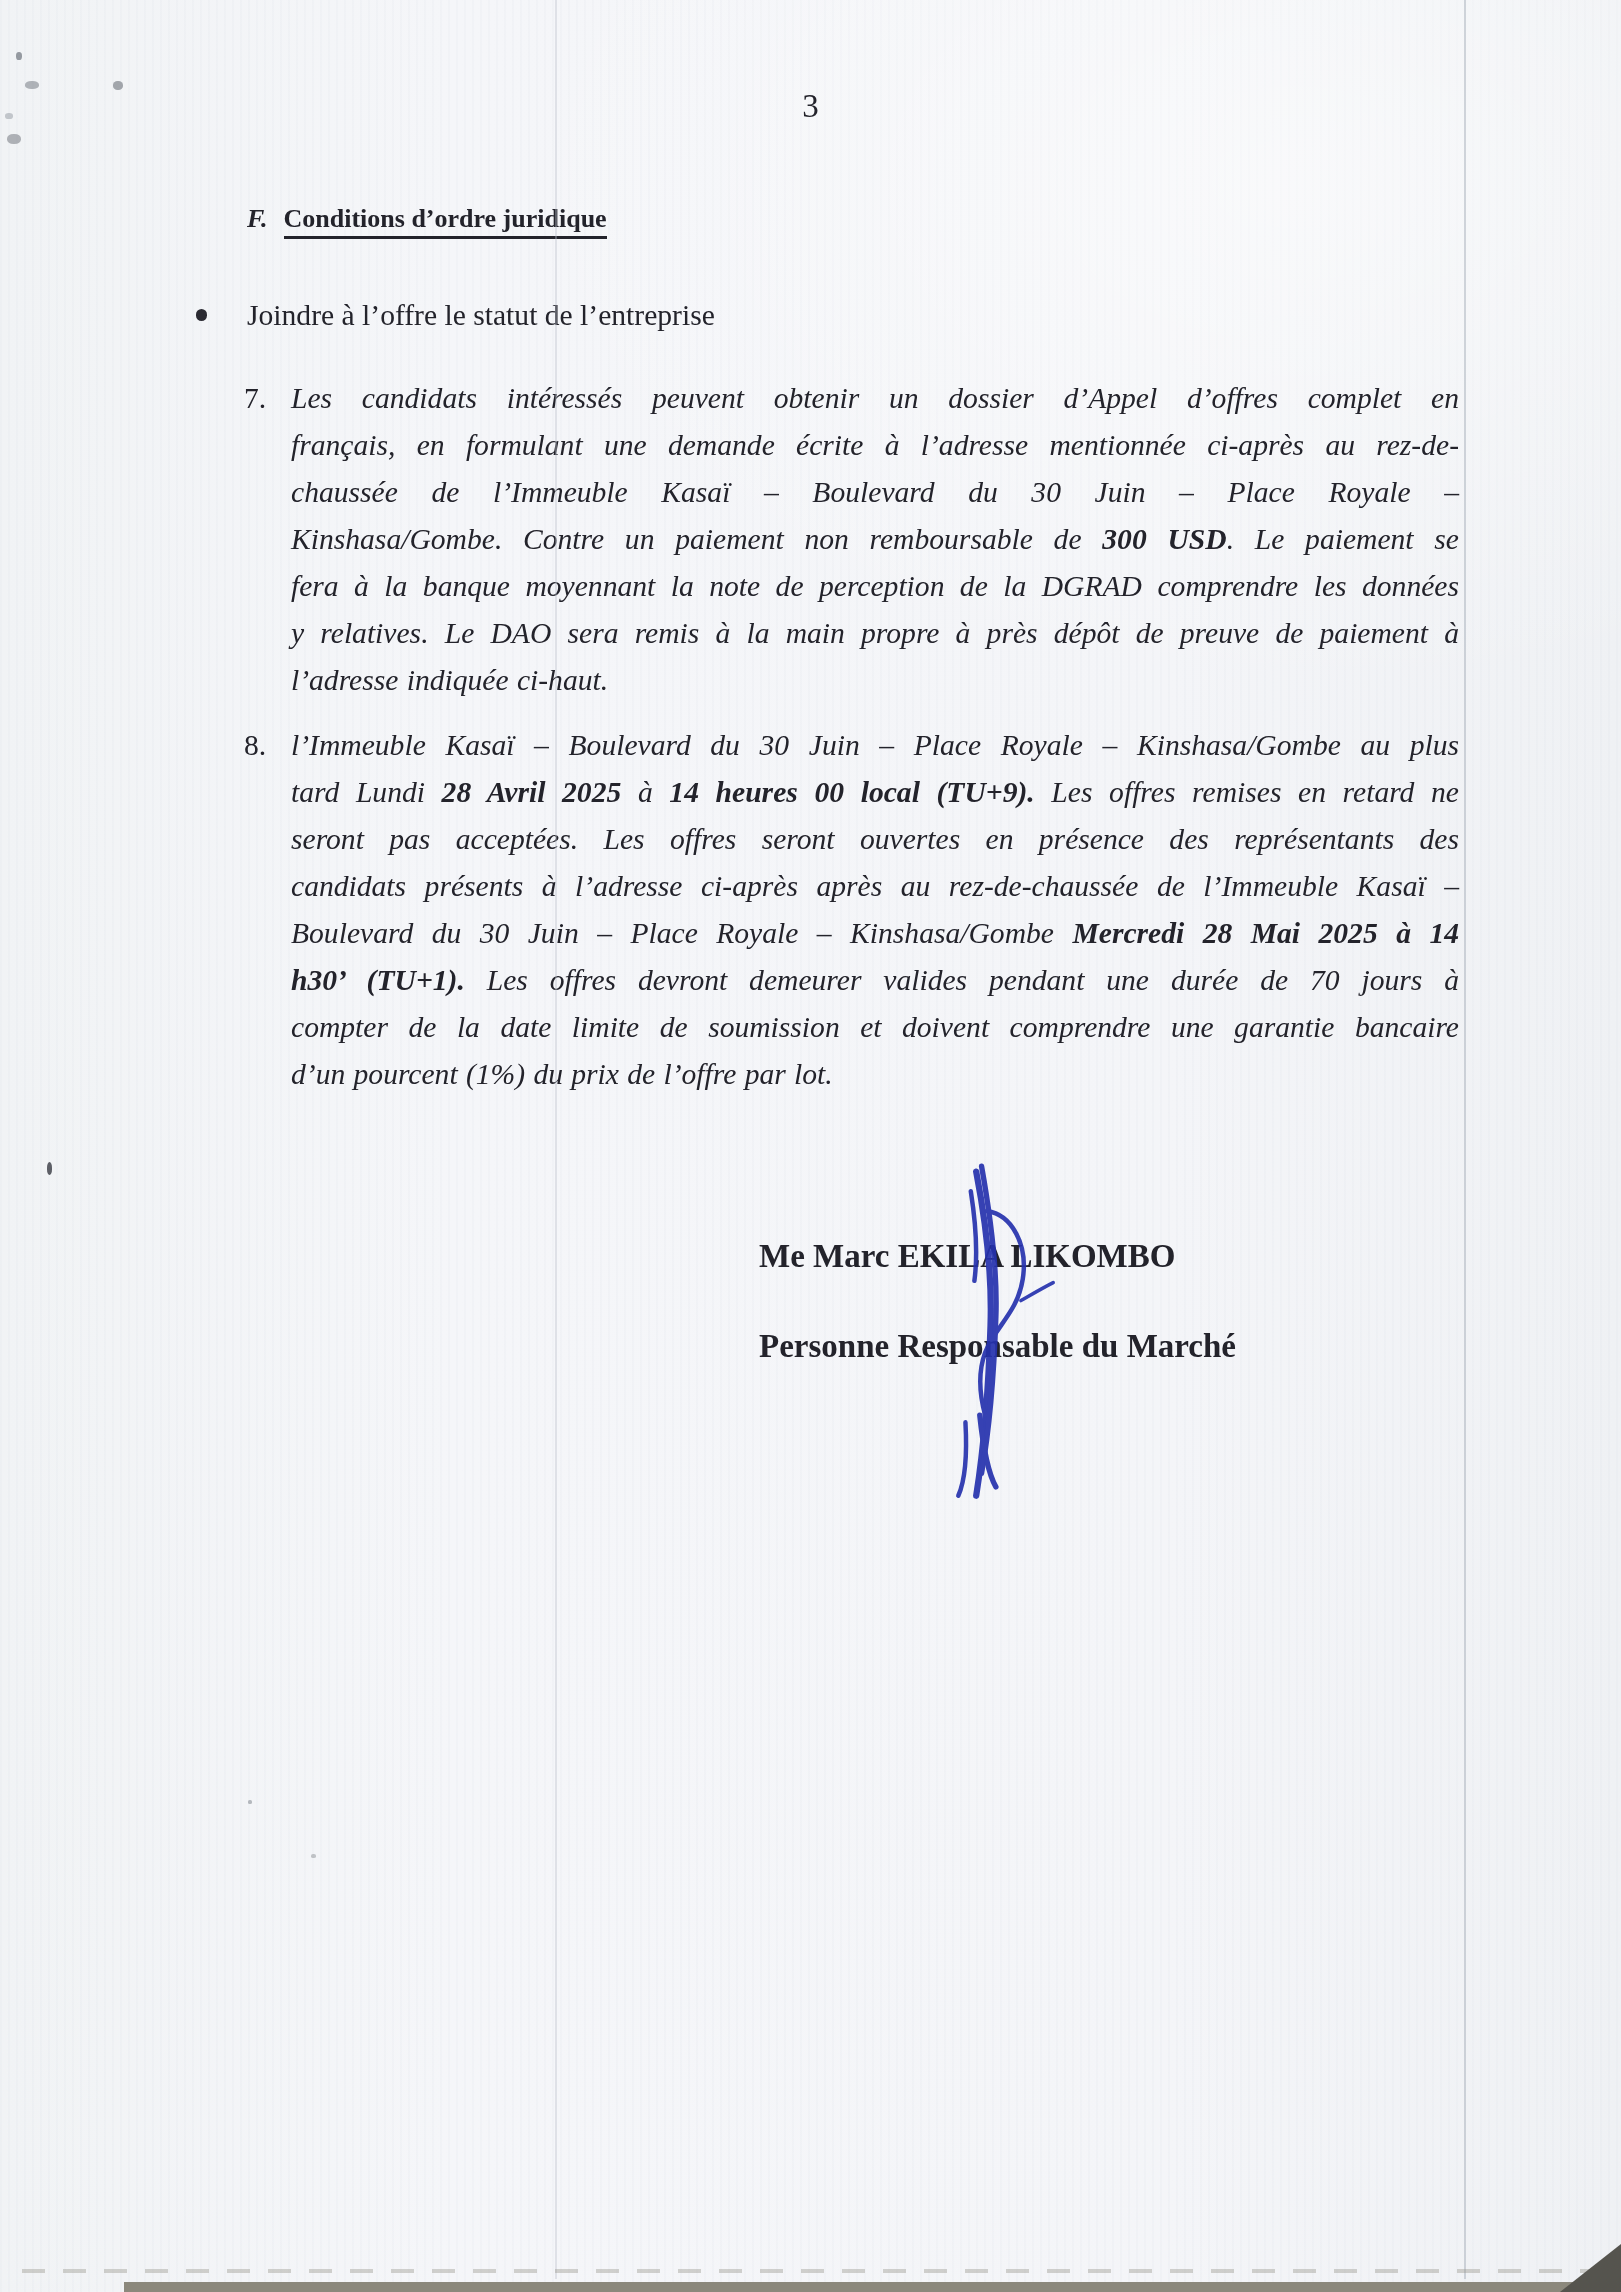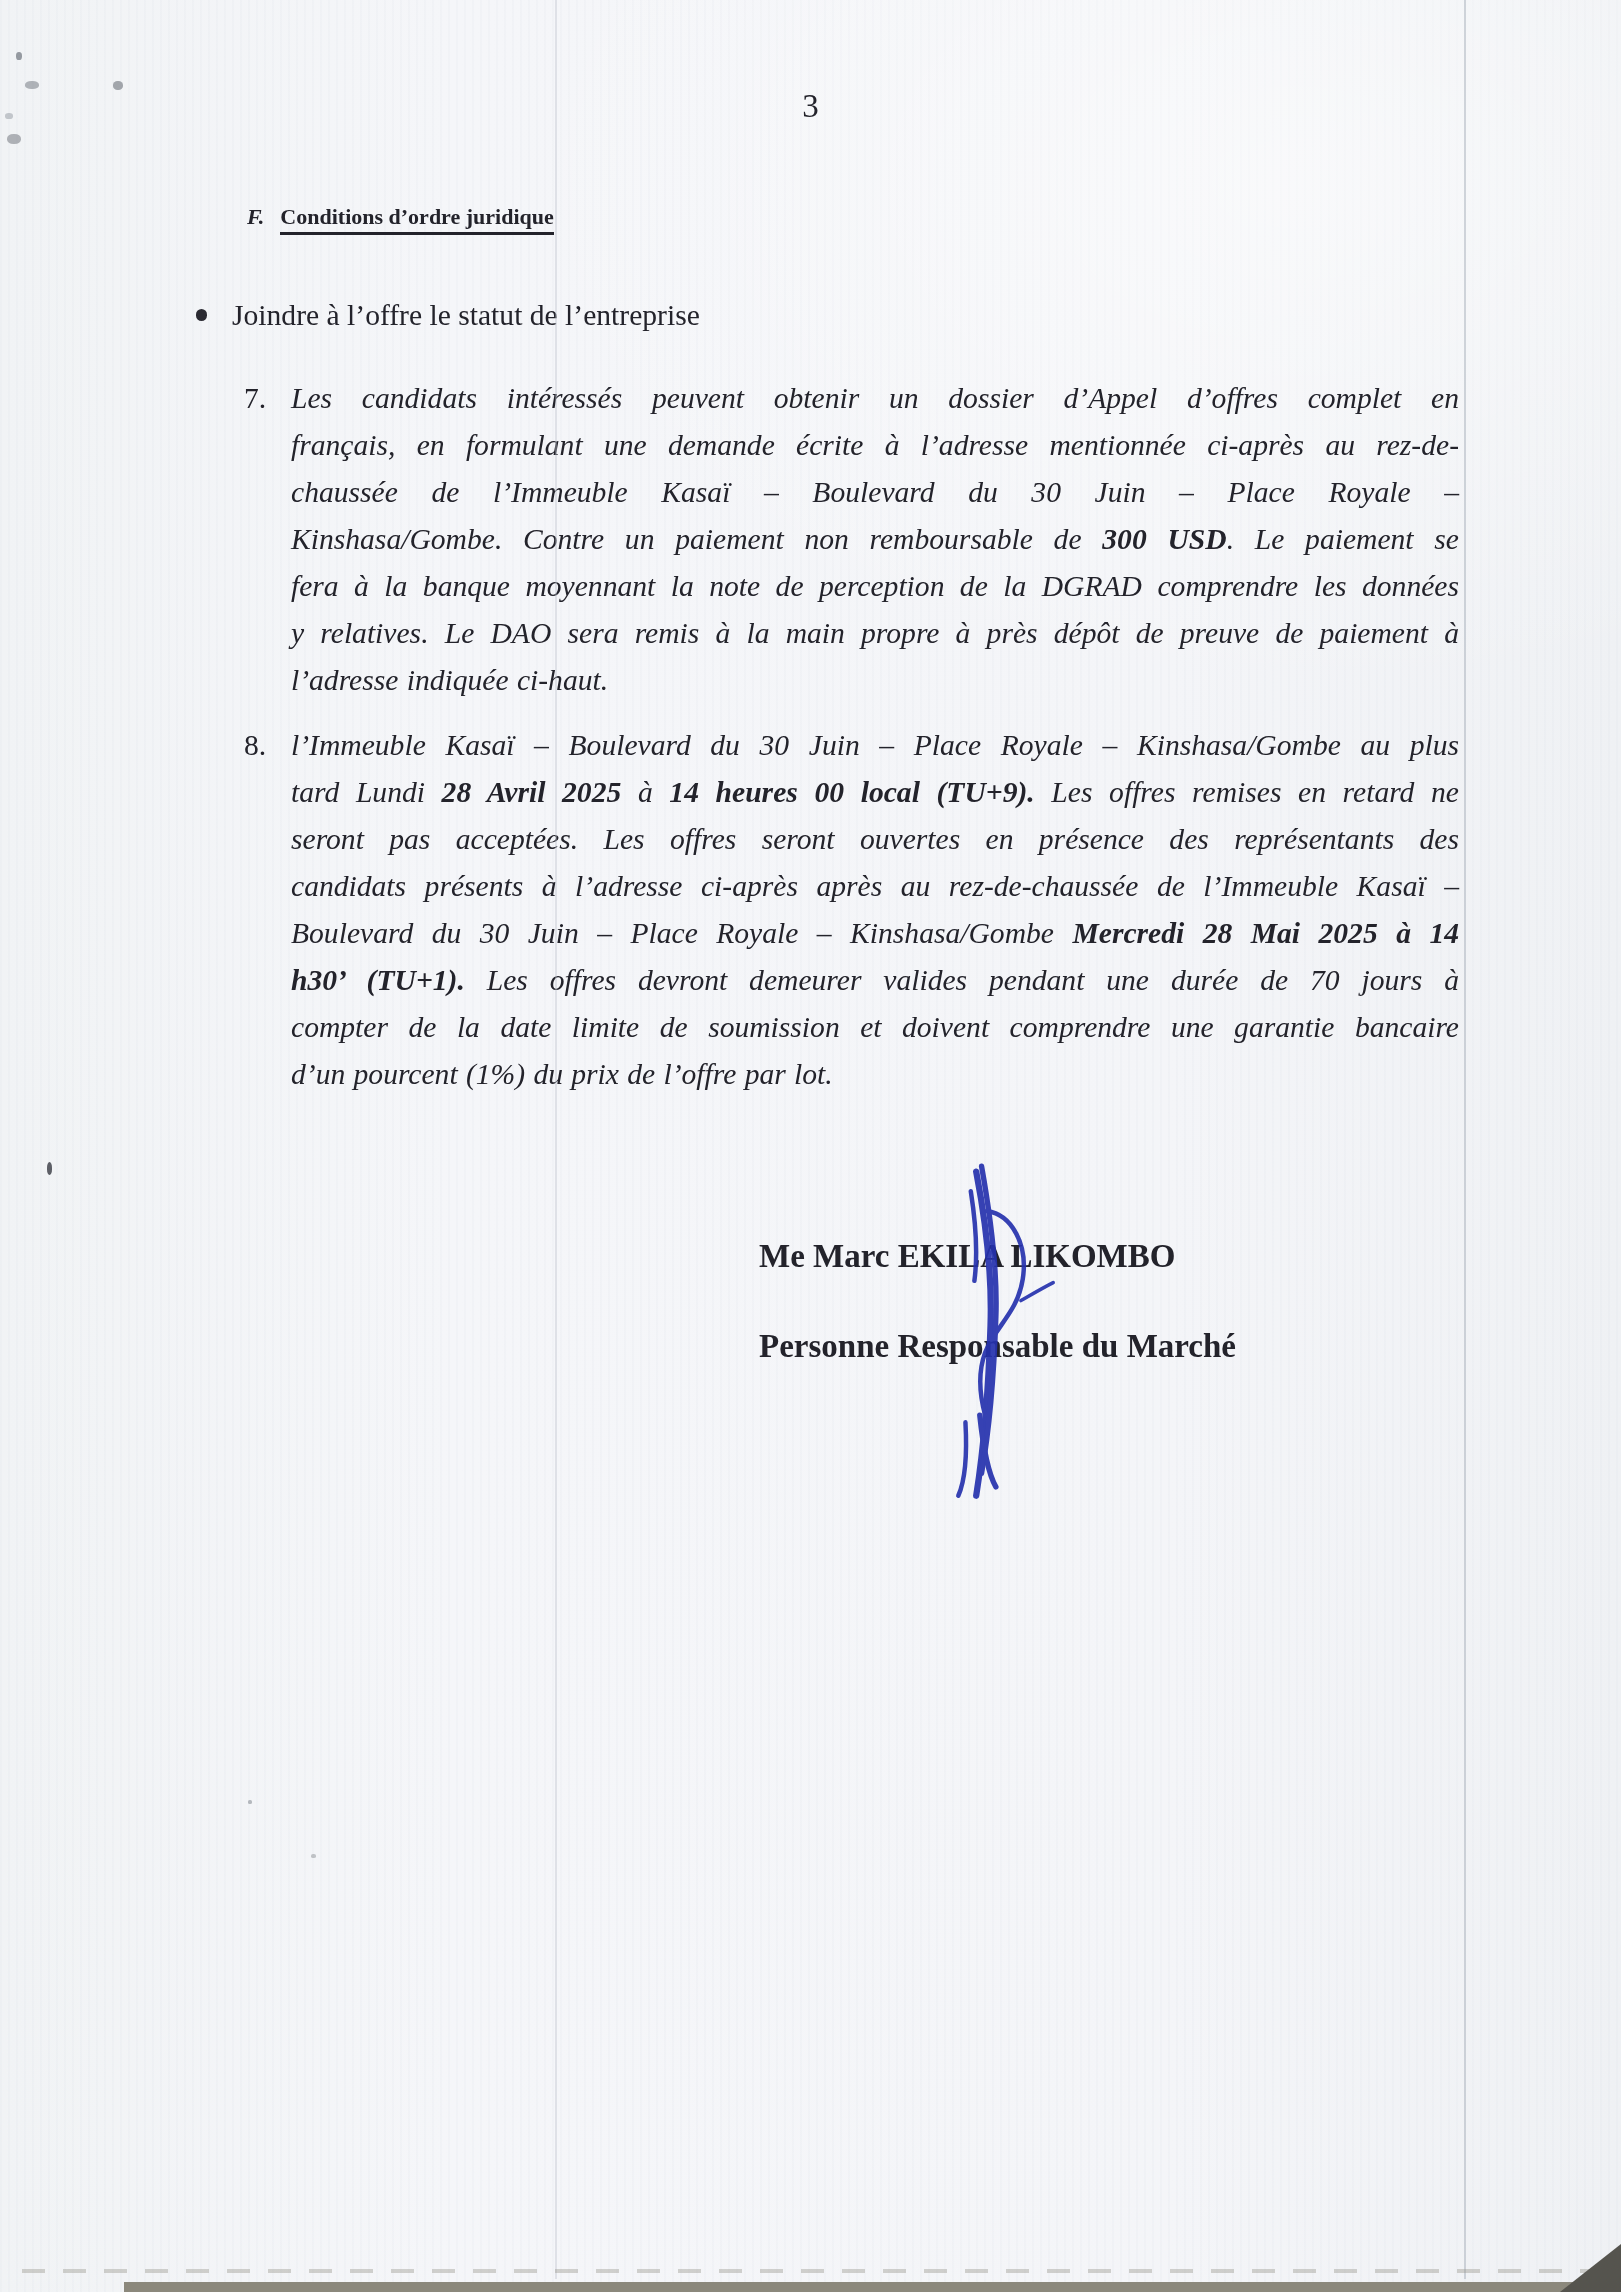--- a/index.html
+++ b/index.html
@@ -17,36 +17,36 @@
       #f4f6f8;
     color: #23232b;
   }
   .txt { filter: blur(0.4px); }
   .pagenum {
     position: absolute; top: 88px; left: 0; width: 1621px;
     text-align: center; font-size: 33px;
   }
   .heading {
     position: absolute; left: 247px; top: 204px;
-    font-size: 22px; font-weight: bold; white-space: nowrap;
+    font-size: 26px; font-weight: bold; white-space: nowrap;
   }
   .heading .letter { font-style: italic; }
   .heading .title {
     margin-left: 16px;
     border-bottom: 3.6px solid #23232b;
     padding-bottom: 2.7px;
   }
   .bullet-item { position: absolute; left: 193px; top: 296px; }
   .bullet-dot {
     position: absolute; left: 2.7px; top: 13.4px;
     width: 11.6px; height: 11.6px; border-radius: 50%;
     background: #2a2a32;
   }
   .bullet-text {
-    margin-left: 39px; font-size: 29.6px; line-height: 39px; white-space: nowrap; text-align: right;
+    margin-left: 54px; font-size: 29.6px; line-height: 39px; white-space: nowrap; text-align: right;
   }
   .item { position: absolute; left: 244px; width: 1215px; }
   .item-7 { top: 375px; }
   .item-8 { top: 722px; }
   .item-number {
     position: absolute; left: 0; top: 0;
     font-size: 29.6px; line-height: 47px;
   }
   .item-lines { margin-left: 47px; font-style: italic; }
   .tline {

